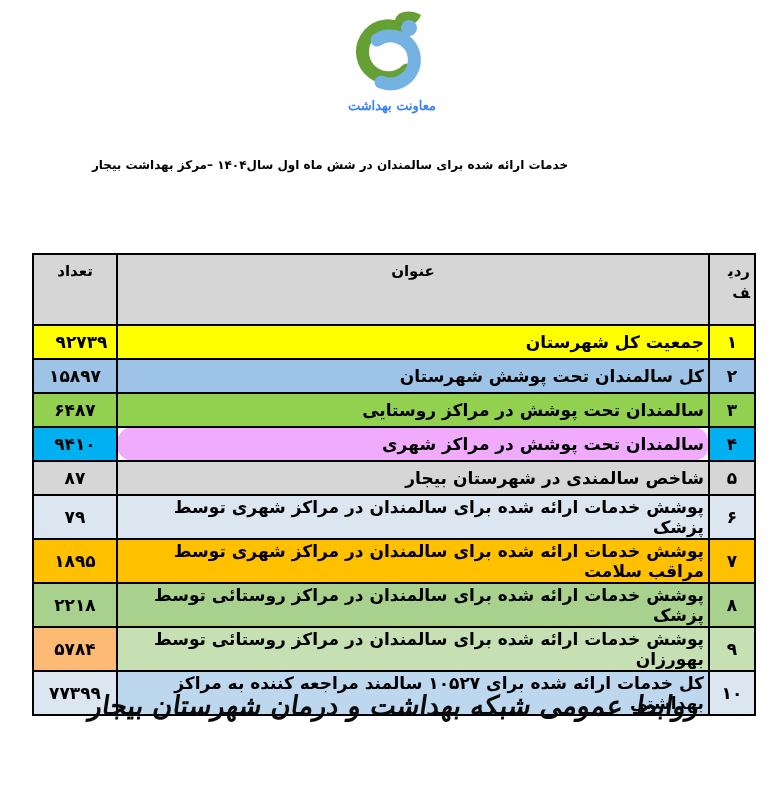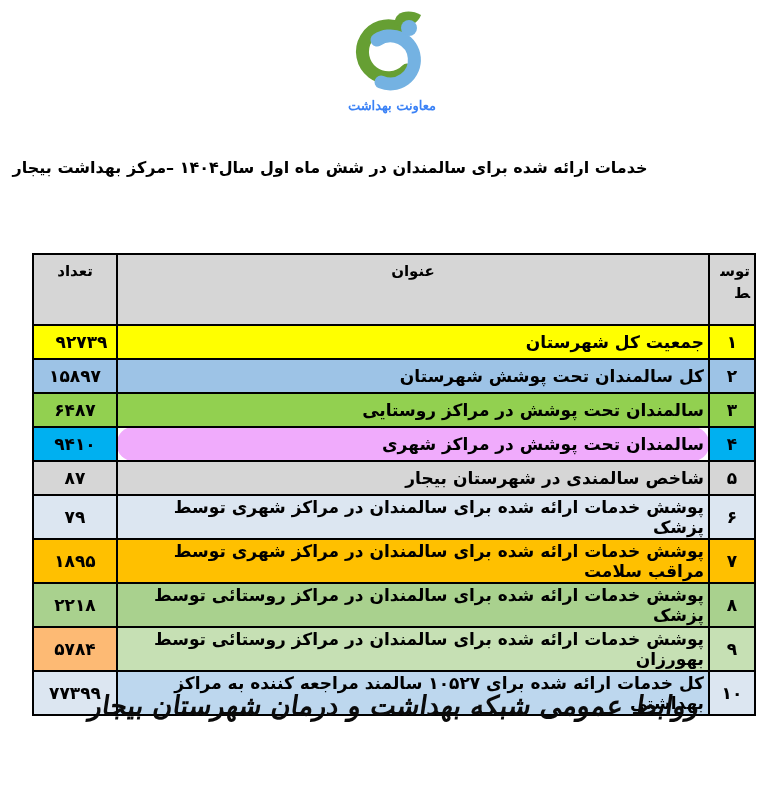--- a/index.html
+++ b/index.html
@@ -10,21 +10,21 @@
   .logo-block{
     position:absolute;top:8px;left:0;width:784px;text-align:center;
   }
   .logo-block svg{display:block;margin:0 auto;}
   .logo-caption{
     margin-top:2px;font-size:13px;font-weight:bold;color:#3b82f6;
     font-family:"DejaVu Serif",serif;
   }
   .page-title{
     position:absolute;top:158px;left:0;width:660px;text-align:center;
-    direction:rtl;font-size:16px;font-weight:bold;letter-spacing:0;
+    direction:rtl;font-size:12px;font-weight:bold;letter-spacing:0;
   }
   table.services{
     position:absolute;top:253px;left:32px;width:722px;
     border-collapse:collapse;table-layout:fixed;direction:rtl;
     border:2px solid #000;
   }
   table.services th, table.services td{
     border:2px solid #000;font-weight:bold;overflow:hidden;
   }
   table.services th{
@@ -65,21 +65,21 @@
 <div class="page-title">خدمات ارائه شده  برای سالمندان در شش ماه اول سال۱۴۰۴ –مرکز بهداشت بیجار</div>
 
 <table class="services">
   <colgroup>
     <col style="width:46px">
     <col style="width:592px">
     <col style="width:84px">
   </colgroup>
   <thead>
     <tr>
-      <th class="h-index" style="background: rgb(214, 214, 214);">توسط</th>
+      <th class="h-index" style="background: rgb(214, 214, 214);">ردیف</th>
       <th class="h-title" style="background: rgb(214, 214, 214);">عنوان</th>
       <th class="h-count" style="background: rgb(214, 214, 214);">تعداد</th>
     </tr>
   </thead>
   <tbody>
       <tr>
         <td class="index" style="background: rgb(255, 255, 0);">۱</td>
         <td class="title" style="background: rgb(255, 255, 0);">جمعیت کل شهرستان</td>
         <td class="count" style="background: rgb(255, 255, 0); padding-left: 17px;">۹۲۷۳۹</td>
       </tr>

